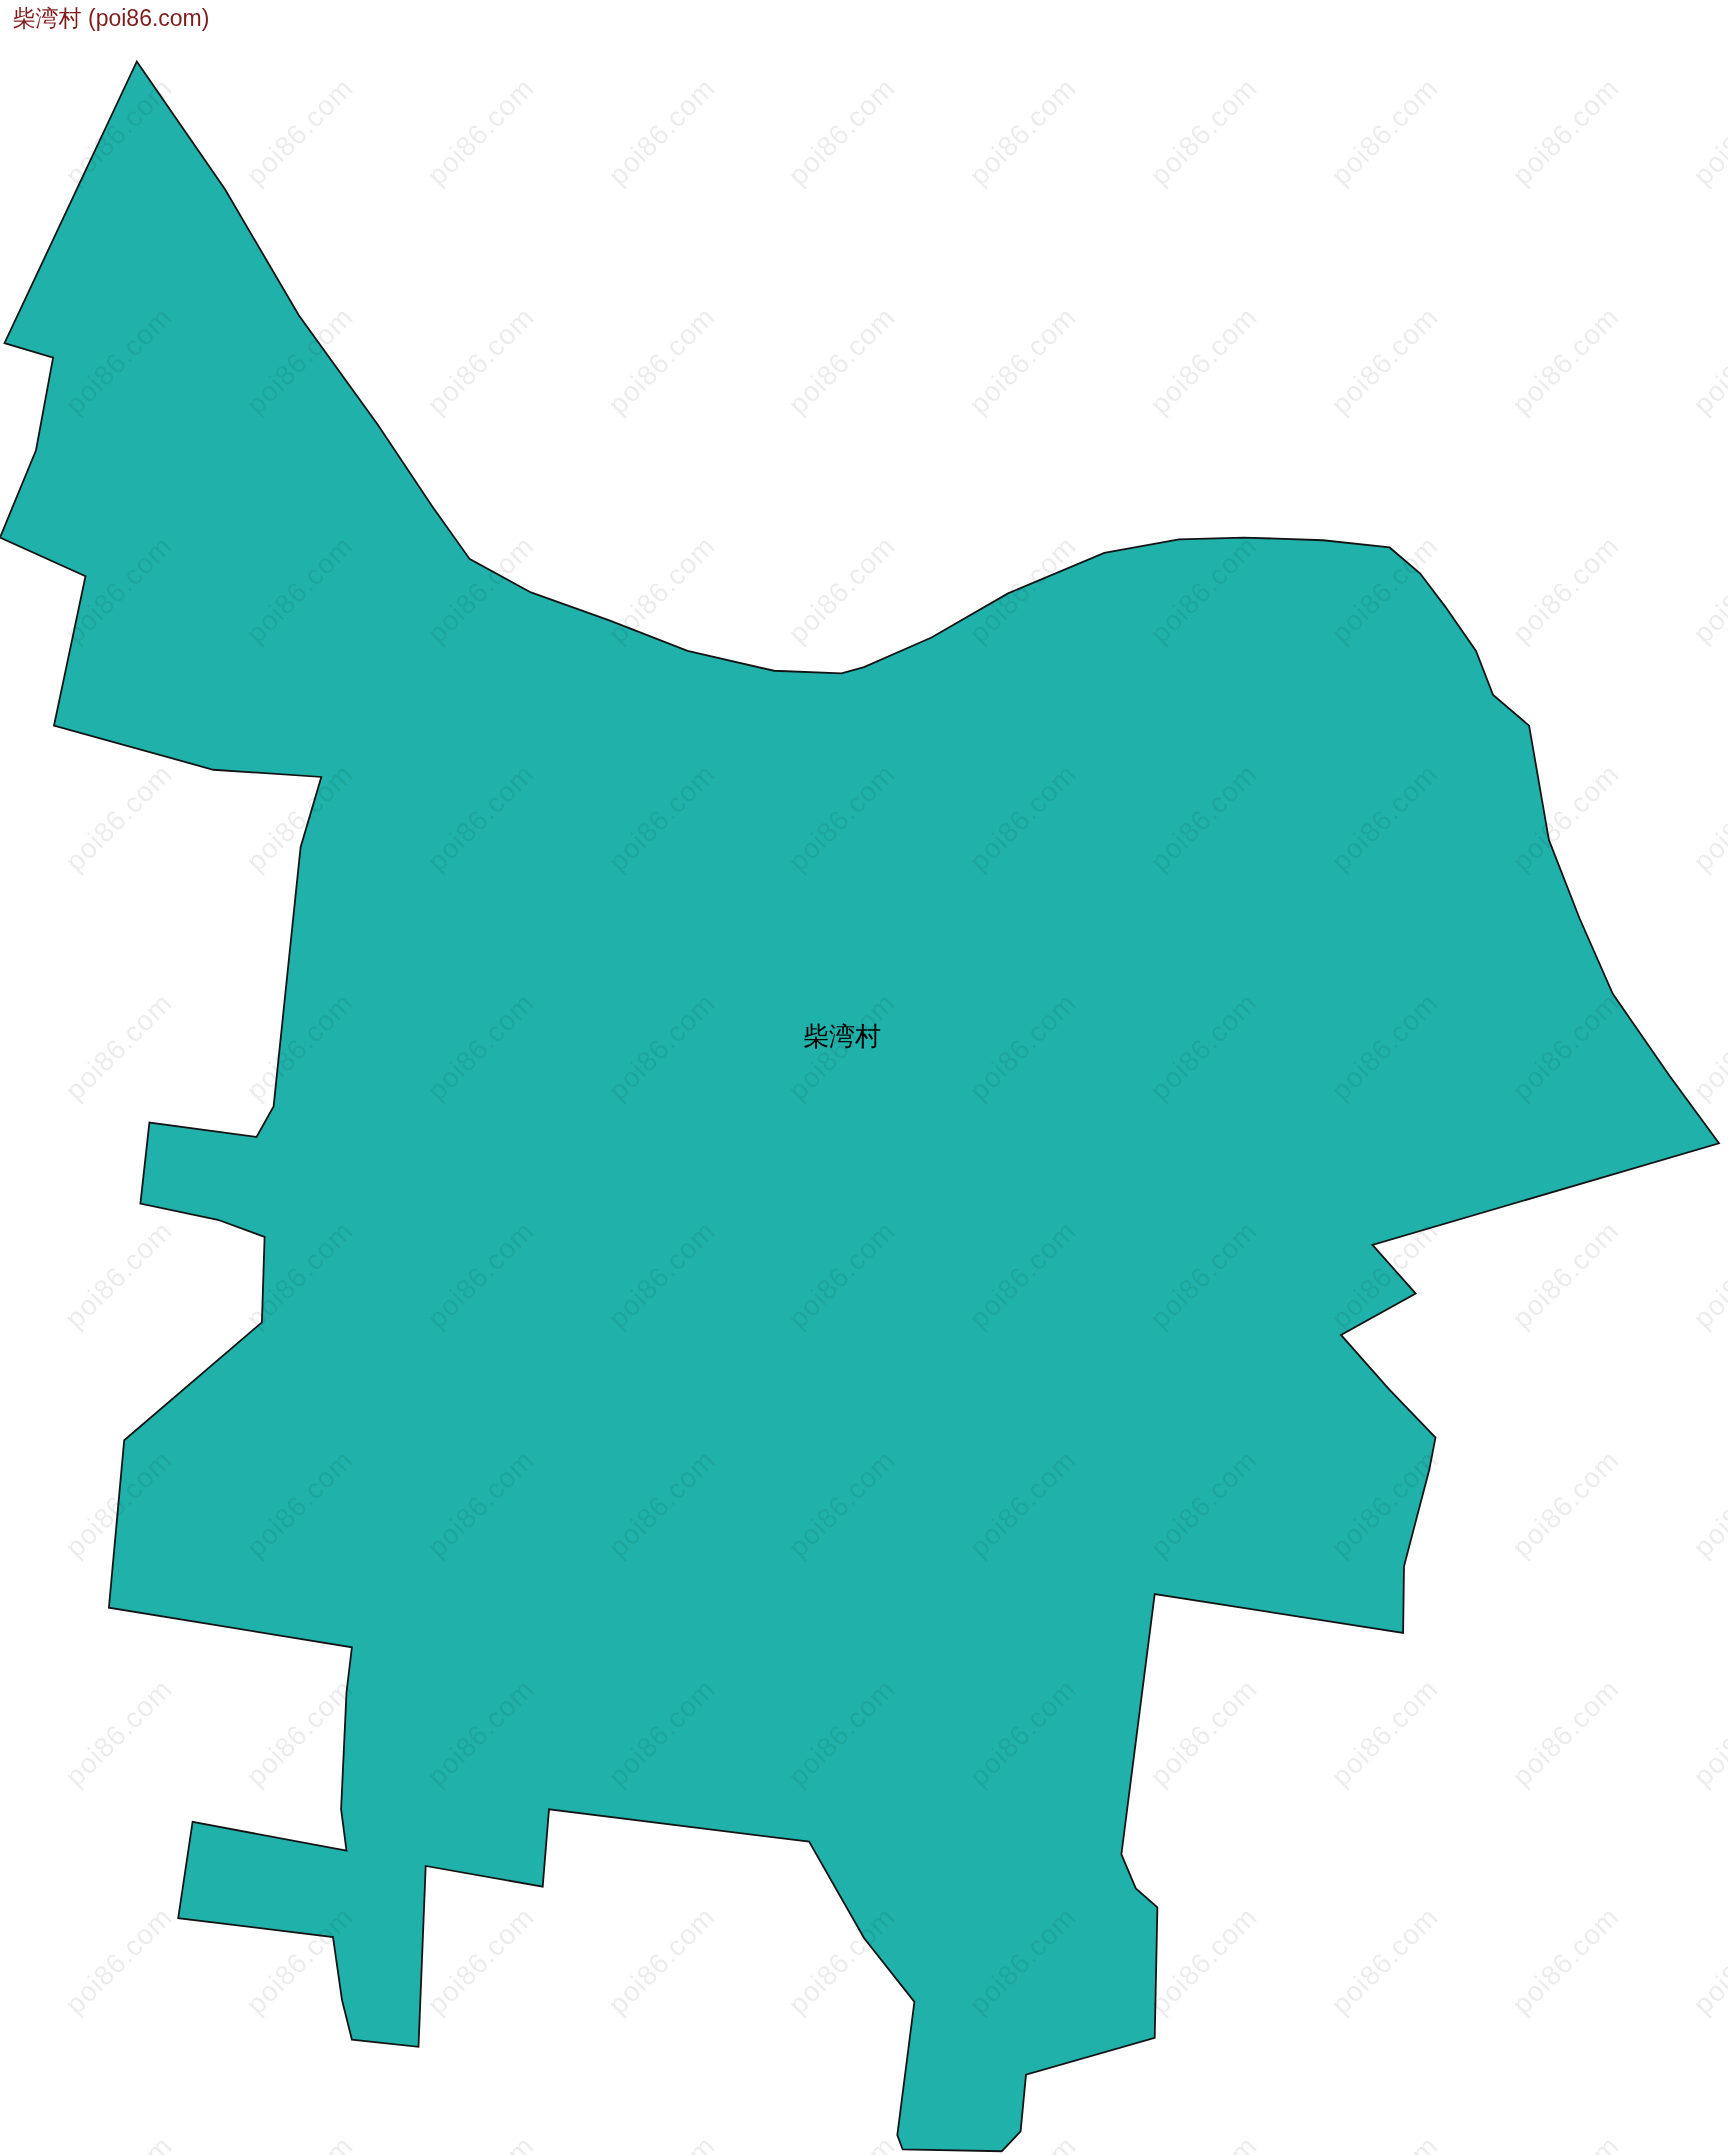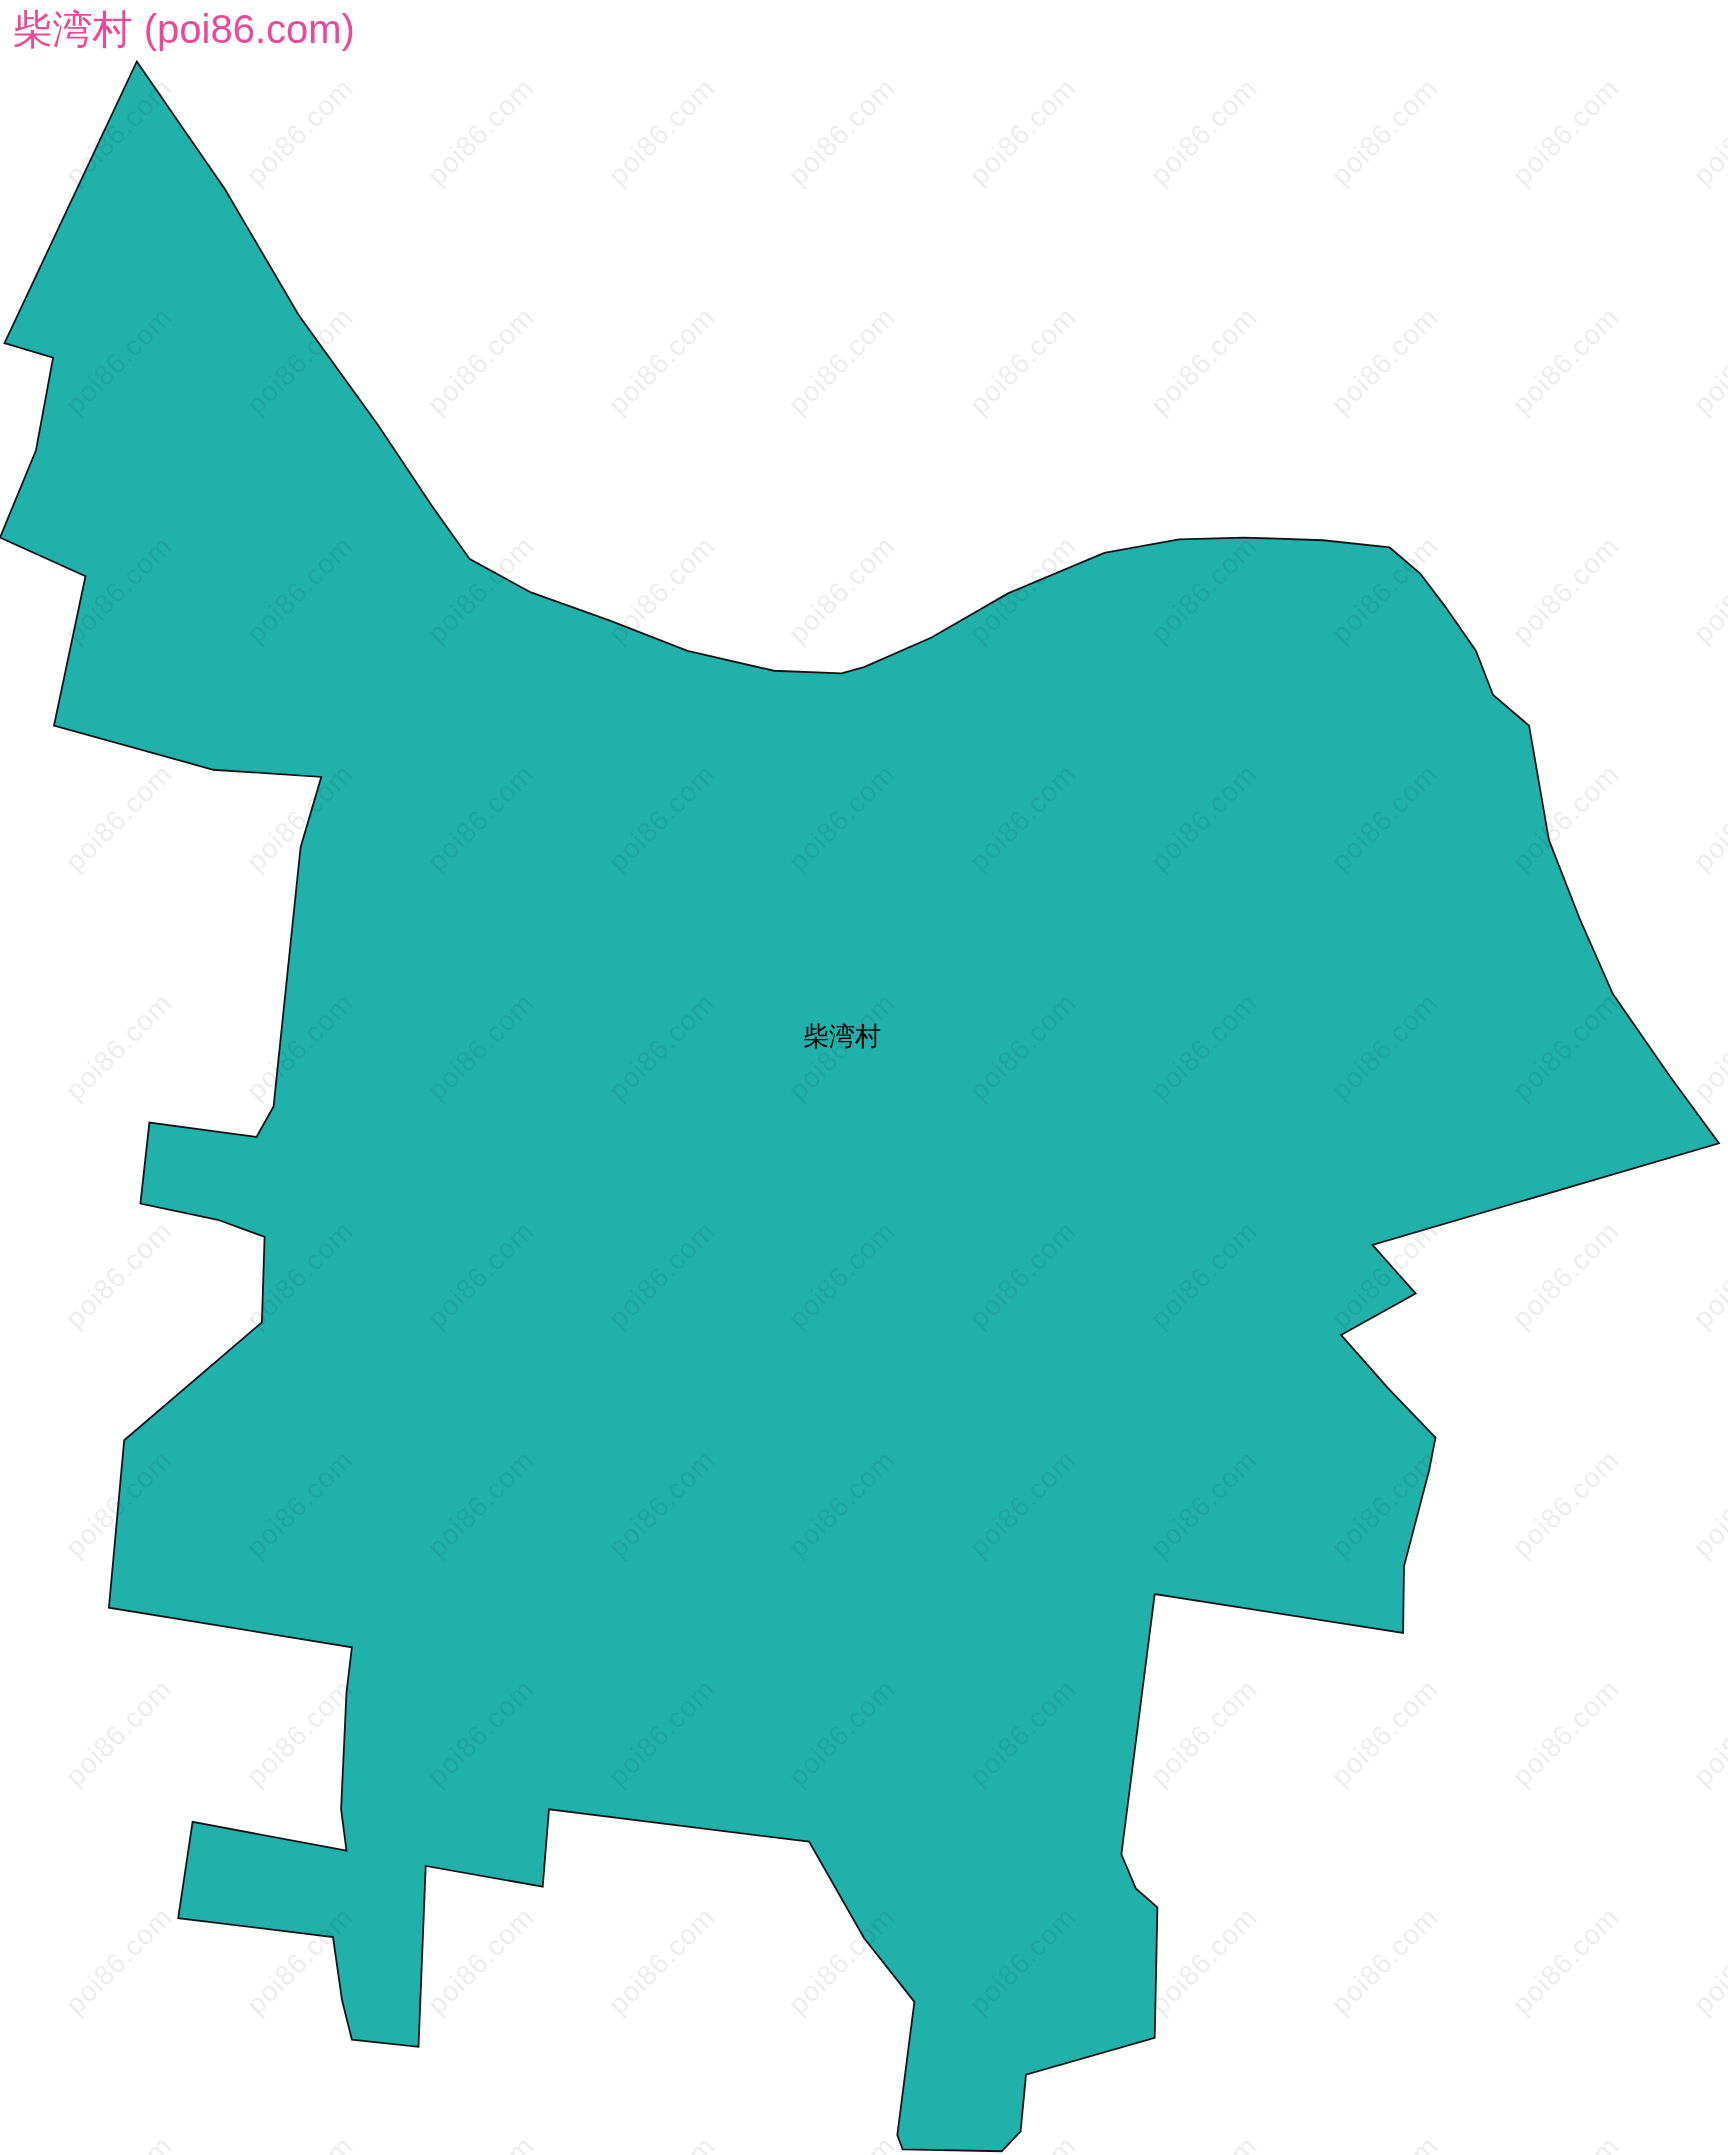--- a/index.html
+++ b/index.html
@@ -35,23 +35,23 @@
   .wm {
     position: absolute;
     white-space: nowrap;
     transform: translate(-50%, -50%) rotate(-45deg);
     letter-spacing: 0.9px;
   }
   #page-title {
     position: absolute;
     left: 12.6px;
     top: 5.4px;
-    font-size: 40px;
+    font-size: 23px;
     line-height: 1.2;
-    color: #ec4899;
+    color: #7f1d1d;
     font-weight: 400;
   }
   #region-label {
     position: absolute;
     transform: translate(-50%, -50%);
     font-size: 26px;
     color: #000000;
     font-weight: 400;
     white-space: nowrap;
   }

